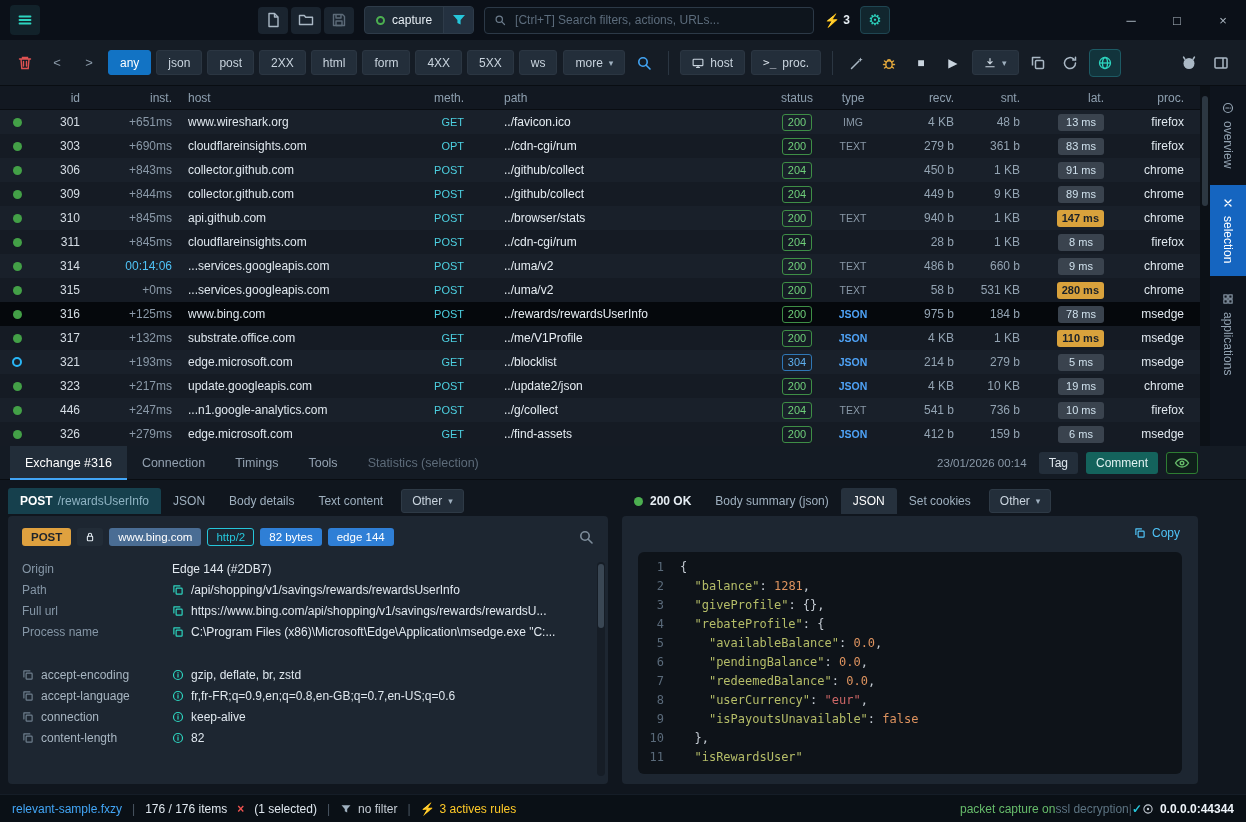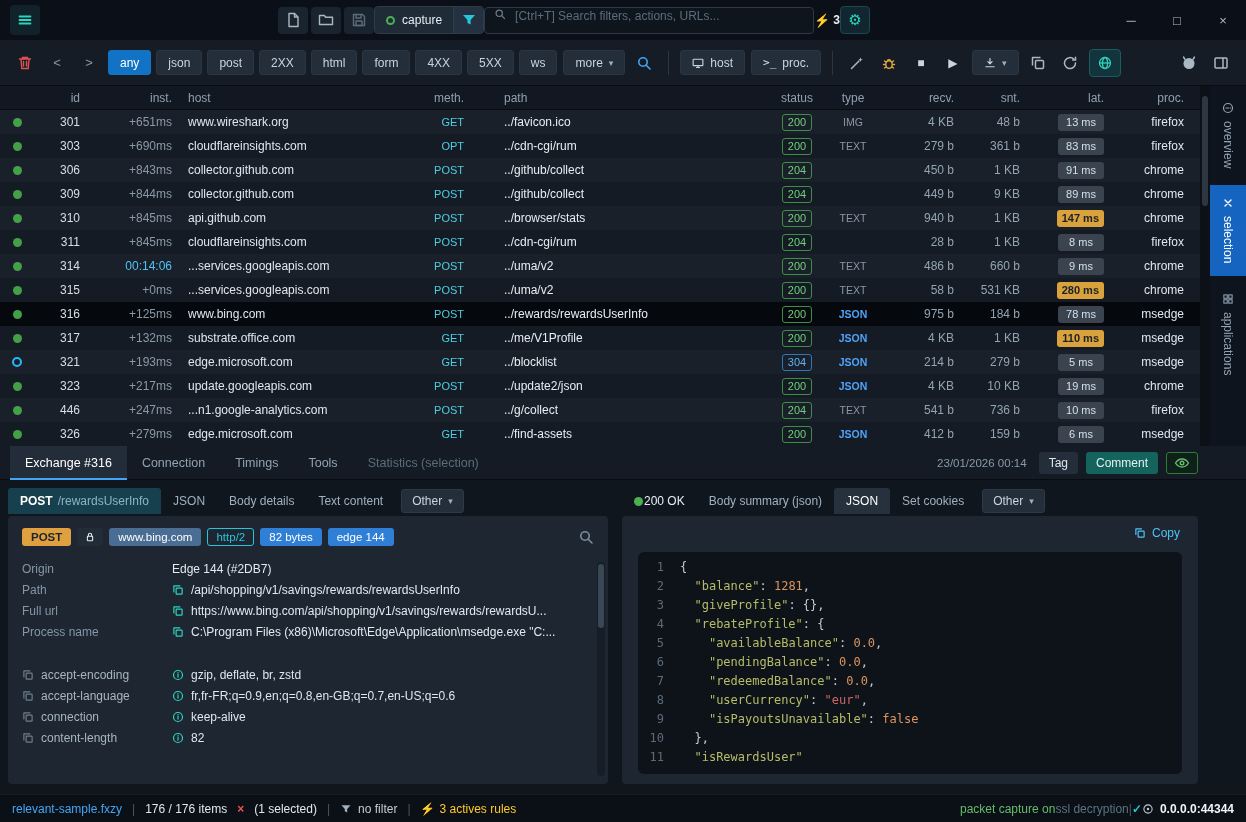--- a/index.html
+++ b/index.html
@@ -10,33 +10,33 @@
   input { font:inherit; }
   .app { width:1246px; height:822px; display:flex; flex-direction:column; background:#10161e; }
   .ic { width:16px; height:16px; display:block; }
   .ic12 { width:12px; height:12px; display:block; }
   .sp { flex:1; }
 
   
   .titlebar { height:40px; background:#0b1018; display:flex; align-items:center; padding:0 0 0 10px; flex:none; }
   .hamburger-btn { width:30px; height:30px; background:#12222a; border-radius:4px; color:#2dd4bf;
                    display:flex; align-items:center; justify-content:center; }
-  .tb-center { display:flex; align-items:center; }
+  .tb-center { display:flex; align-items:center; gap:10px; }
   .file-group { display:flex; gap:3px; }
   .tb-ic-btn { width:30px; height:27px; background:#1a242f; border-radius:4px; color:#aab8c5;
                display:flex; align-items:center; justify-content:center; }
   .tb-ic-btn.dim { color:#5d6b79; }
   .capture-btn { display:flex; align-items:center; height:28px; background:#1f2b37; border:1px solid #2e3b49;
                  border-radius:4px; overflow:hidden; }
   .capture-main { display:flex; align-items:center; gap:7px; padding:0 11px; color:#e6edf3; }
   .cap-dot { width:9px; height:9px; border:2px solid #4caf50; border-radius:50%; display:inline-block; }
   .capture-filter { width:30px; height:28px; border-left:1px solid #2e3b49; background:#243140;
                     display:flex; align-items:center; justify-content:center; color:#26c6da; }
   .search-box { width:330px; height:27px; background:#0e151d; border:1px solid #2c3947; border-radius:4px;
-                display:flex; align-items:flex-start; gap:7px; padding:0 9px; color:#6c7c8c; }
+                display:flex; align-items:center; gap:7px; padding:0 9px; color:#6c7c8c; }
   .search-box input { flex:1; background:transparent; border:none; outline:none; color:#cfd8dc; font-size:12px; }
   .search-box input::placeholder { color:#5c6c7c; }
   .bolt-badge { display:flex; align-items:center; gap:3px; color:#e6edf3; font-weight:bold; }
   .bolt { color:#ffd54f; font-size:13px; font-weight:normal; }
   .gear-btn { width:30px; height:28px; background:#11262e; border:1px solid #1f4652; border-radius:4px;
               color:#2dd4bf; font-size:15px; display:flex; align-items:center; justify-content:center; }
   .win-controls { display:flex; height:40px; }
   .win-btn { width:46px; height:40px; display:flex; align-items:center; justify-content:center;
              color:#aeb9c4; font-size:13px; }
 
@@ -125,21 +125,21 @@
   .pane-right { flex:1; display:flex; flex-direction:column; }
   .subtabs { height:30px; display:flex; align-items:center; flex:none; }
   .subtabs-mid { display:flex; }
   .stab { padding:6px 12px; color:#9fb0bf; font-size:12px; border-radius:3px 3px 0 0; display:flex; gap:5px; align-items:center; }
   .stab.active-req { background:#16404d; color:#fff; }
   .stab.active-req b { font-weight:bold; }
   .dimpath { color:#8fb3c3; }
   .stab.active-dark { background:#26313d; color:#fff; }
   .other-chip { display:flex; align-items:center; gap:6px; background:#232e3a; border:1px solid #2e3a46;
                 border-radius:3px; padding:4px 10px; color:#c9d4de; margin-left:6px; font-size:12px; }
-  .status-pill { display:flex; align-items:center; gap:1px; padding:0 12px; color:#e6edf3; font-size:12px; }
+  .status-pill { display:flex; align-items:center; gap:7px; padding:0 12px; color:#e6edf3; font-size:12px;font-weight:bold; }
   .gdot { width:9px; height:9px; border-radius:50%; background:#4caf50; display:inline-block; }
 
   .card { flex:1; background:#1d2631; border-radius:4px; position:relative; overflow:hidden; }
   .badges-row { display:flex; align-items:center; gap:6px; padding:12px 14px 10px; }
   .b-method { background:#dfa13f; color:#1d242c; font-weight:bold; font-size:11.5px; padding:3px 9px; border-radius:3px; }
   .b-lock { background:#222c37; border-radius:3px; padding:3px 7px; color:#dfe7ee; }
   .b-host { background:#4a6d94; color:#fff; font-size:11.5px; padding:3px 9px; border-radius:3px; }
   .b-proto { border:1px solid #26c6da; color:#26c6da; font-size:11.5px; padding:2px 8px; border-radius:3px; }
   .b-size, .b-agent { background:#2f7fd6; color:#fff; font-size:11.5px; padding:3px 9px; border-radius:3px; }
   .badge-search { margin-left:auto; color:#7e8d9b; }

